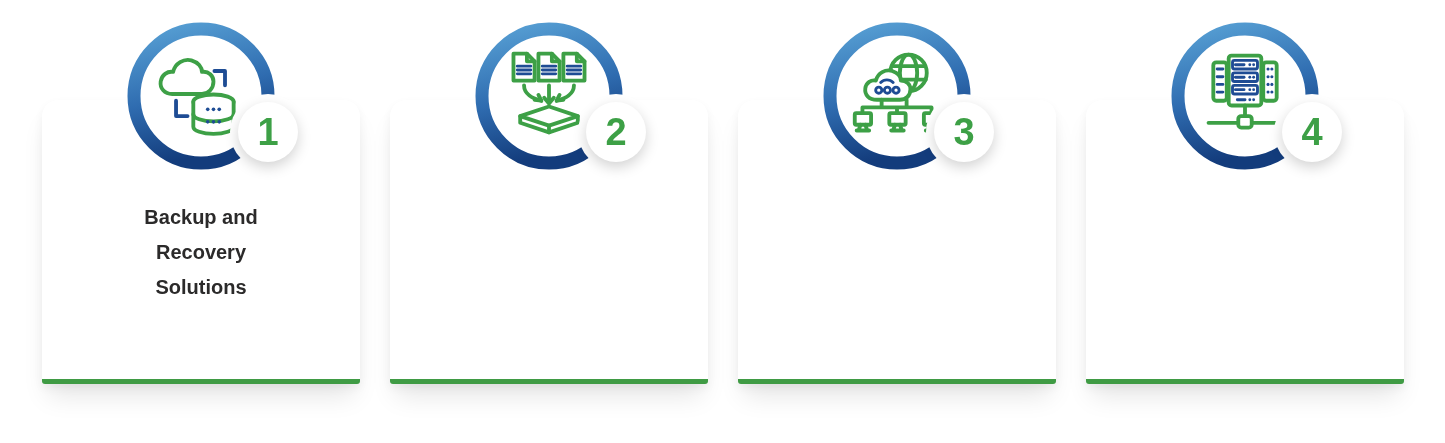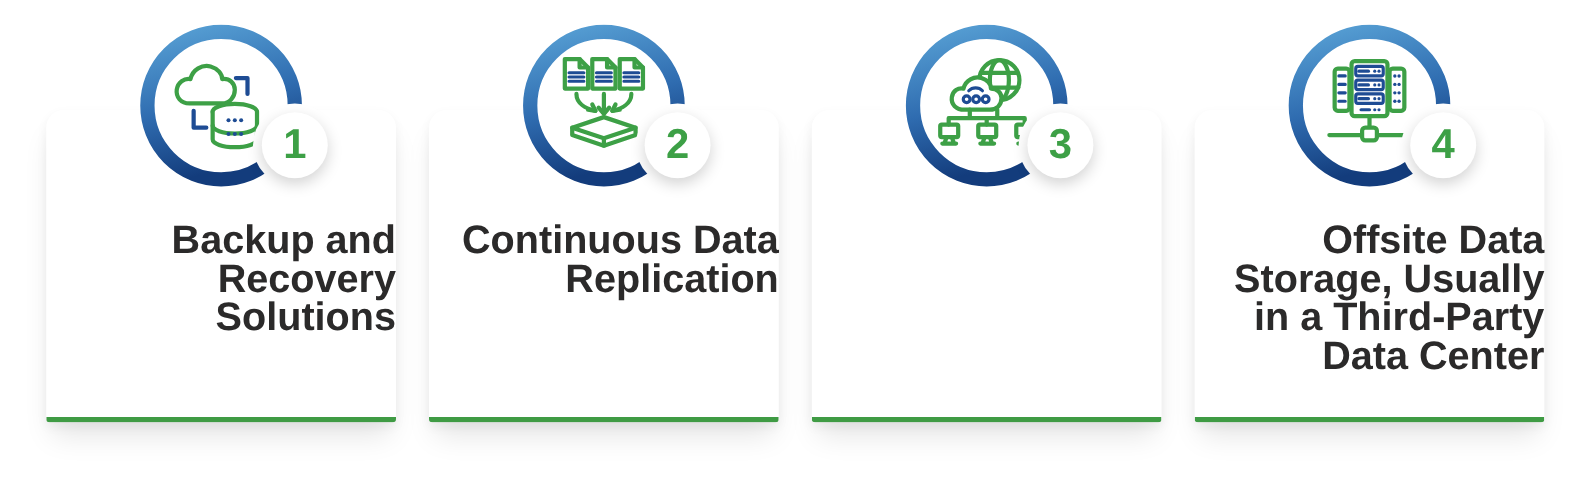--- a/index.html
+++ b/index.html
@@ -53,22 +53,22 @@
     box-shadow: 0 5px 14px rgba(0,0,0,0.18);
     display: flex;
     align-items: center;
     justify-content: center;
     color: #3DA046;
     font-size: 38px;
     font-weight: bold;
   }
   .title {
     margin-top: 100px;
-    text-align: right;
-    font-size: 36px;
+    text-align: center;
+    font-size: 20px;
     line-height: 35px;
     font-weight: bold;
     color: #2B2A2A;
     white-space: pre-line;
   }
   .icon-stroke-g { stroke: #3DA046; stroke-width: 4; fill: none; stroke-linecap: round; stroke-linejoin: round; }
   .icon-stroke-b { stroke: #1E4C94; stroke-width: 4; fill: none; stroke-linecap: round; stroke-linejoin: round; }
   .icon-thin-b   { stroke: #1E4C94; stroke-width: 3; fill: none; stroke-linecap: round; stroke-linejoin: round; }
   .fill-b { fill: #1E4C94; stroke: none; }
   .whitefill { fill: #ffffff; }
@@ -151,22 +151,20 @@
           <path class="icon-stroke-g" d="M50,63 L80,73 L50,83 L20,73 Z"></path>
           <path class="icon-stroke-g" d="M20,73 V80 L50,90 L80,80 V73"></path>
           <path class="icon-stroke-g" d="M50,83 V90"></path>
         </svg>
       </div>
       <div class="badge-mask"></div>
       <div class="badge">
         <span>2</span>
       </div>
     </div>
-    <h3 class="title">Continuous Data
-Replication</h3>
   </div>
 
   <div class="card">
     <div class="circle">
       <svg class="ring-svg" width="148" height="148" viewBox="0 0 148 148">
         <defs>
           <linearGradient id="ring-grad-2" x1="0" y1="0" x2="0.25" y2="1">
             <stop offset="0" stop-color="#58A1D5"></stop>
             <stop offset="0.55" stop-color="#2F6CB0"></stop>
             <stop offset="1" stop-color="#133C7C"></stop>
@@ -251,19 +249,15 @@
           <path class="icon-stroke-g" d="M50,62 V72"></path>
           <path class="icon-stroke-g" d="M12,80 H42 M58,80 H88"></path>
           <rect class="icon-stroke-g whitefill" x="43" y="73" width="14" height="12" rx="3"></rect>
         </svg>
       </div>
       <div class="badge-mask"></div>
       <div class="badge">
         <span>4</span>
       </div>
     </div>
-    <h3 class="title">Offsite Data
-Storage, Usually
-in a Third-Party
-Data Center</h3>
   </div>
 
 </div>
 
 </body></html>

